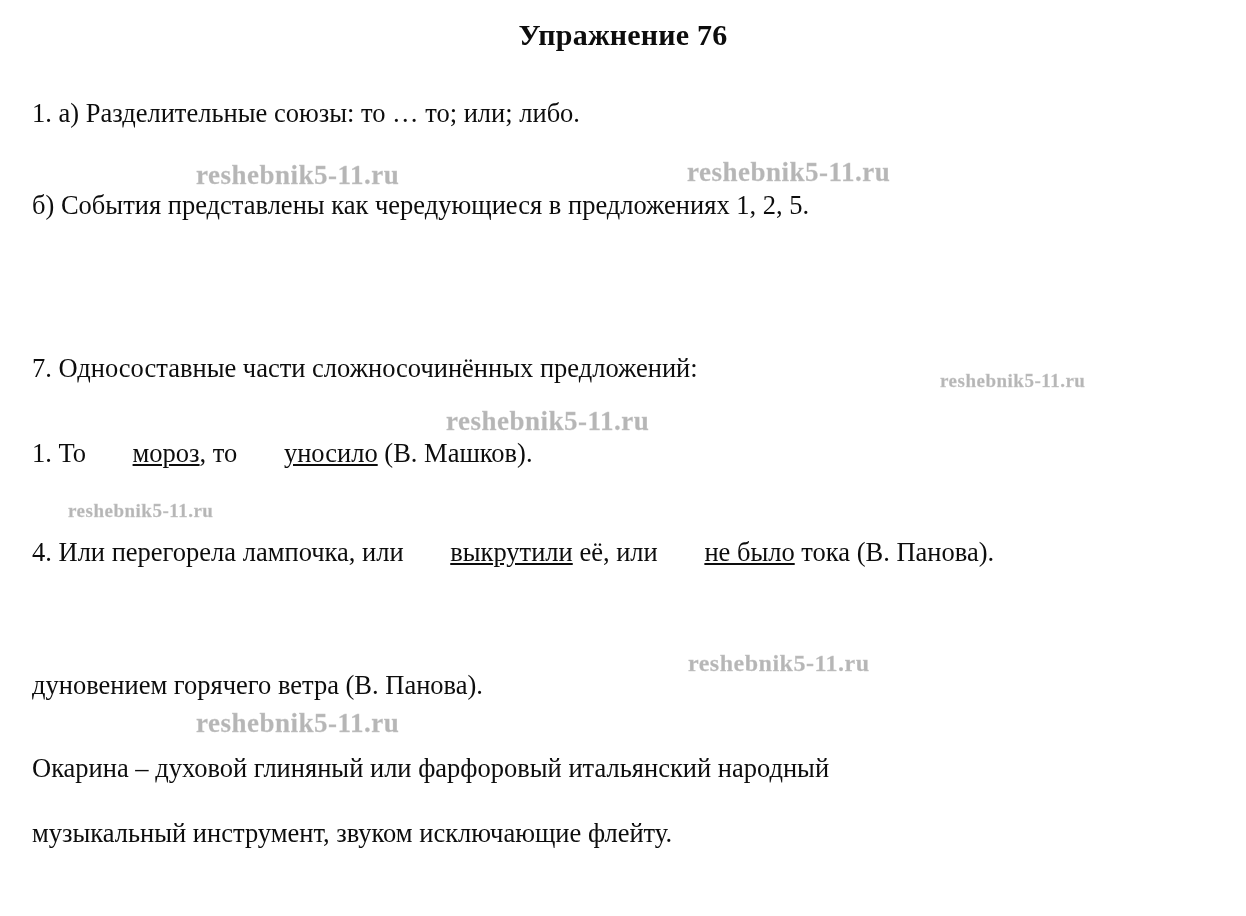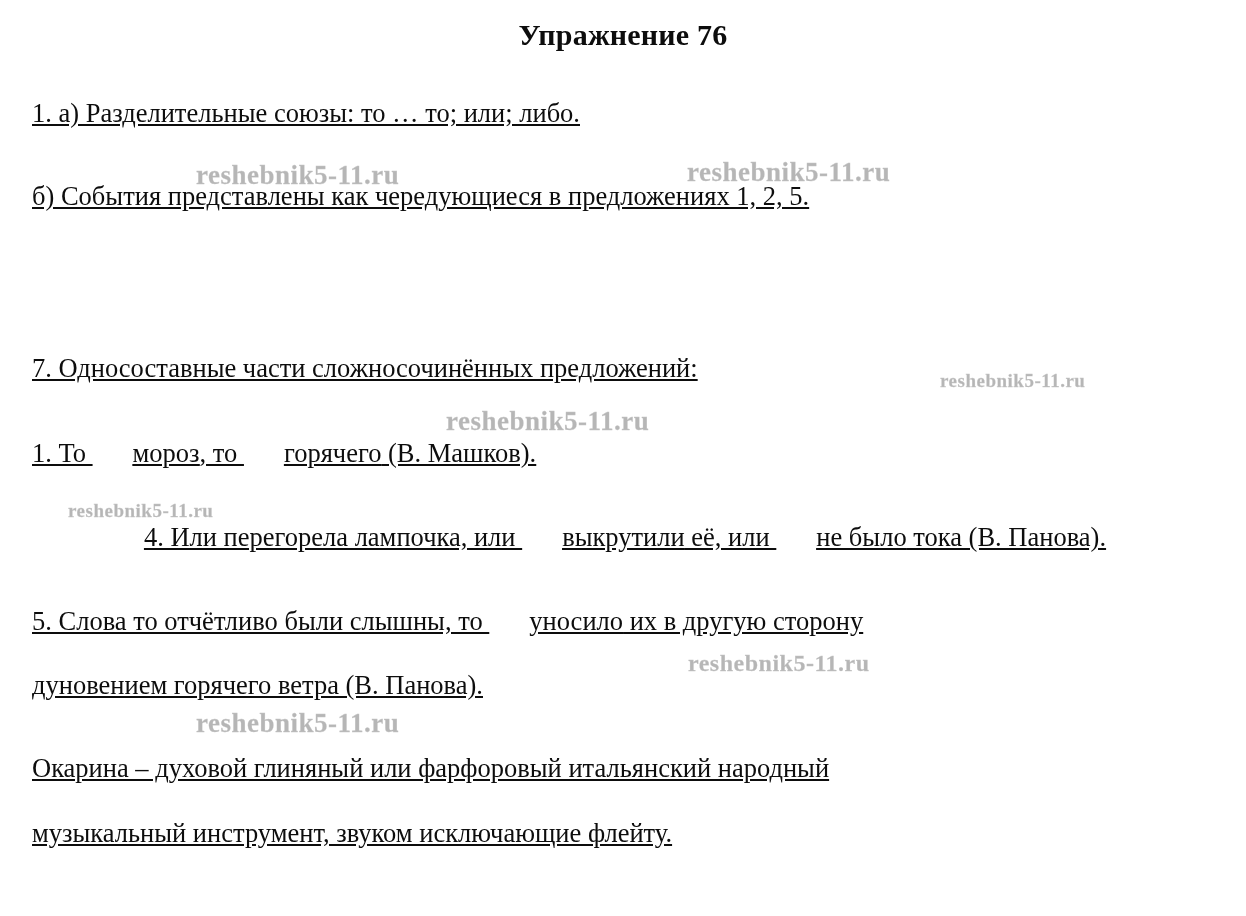--- a/index.html
+++ b/index.html
@@ -35,21 +35,20 @@
     letter-spacing: 0.2px;
   }
 
   .body-text {
     position: absolute;
     left: 32px;
     width: 1186px;
     font-size: 26.5px;
     line-height: 1.0;
     white-space: nowrap;
-    text-decoration: underline;
   }
 
   u.ul {
     text-decoration: underline;
     text-underline-offset: 2px;
     margin-left: 40px;
   }
 
   
   .wm {
@@ -66,26 +65,25 @@
   }
 </style>
 </head>
 <body>
 
 <div class="page">
 
   <div class="title">Упражнение 76</div>
 
   <div class="body-text" style="top:100px;">1. а) Разделительные союзы: то … то; или; либо.</div>
-  <div class="body-text" style="top:183px;">б) События представлены как чередующиеся в предложениях 1, 2, 5.</div>
+  <div class="body-text" style="top:192px;">б) События представлены как чередующиеся в предложениях 1, 2, 5.</div>
   <div class="body-text" style="top:355px;">7. Односоставные части сложносочинённых предложений:</div>
 
-  <div class="body-text" style="top:440px;">1. То <u class="ul">мороз</u>, то <u class="ul">горячего</u> (В. Машков).</div>
-  <div class="body-text" style="top:524px;text-align:center;">4. Или перегорела лампочка, или <u class="ul">выкрутили</u> её, или <u class="ul">не было</u> тока (В. Панова).</div>
-  <div class="body-text" style="top:608px;">5. Слова то отчётливо были слышны, то <u class="ul">уносило</u> их в другую сторону</div>
+  <div class="body-text" style="top:440px;">1. То <u class="ul">мороз</u>, то <u class="ul">уносило</u> (В. Машков).</div>
+  <div class="body-text" style="top:539px;">4. Или перегорела лампочка, или <u class="ul">выкрутили</u> её, или <u class="ul">не было</u> тока (В. Панова).</div>
   <div class="body-text" style="top:755px;">Окарина – духовой глиняный или фарфоровый итальянский народный</div>
 
   <div class="body-text" style="top:672px;">дуновением горячего ветра (В. Панова).</div>
   <div class="body-text" style="top:820px;">музыкальный инструмент, звуком исключающие флейту.</div>
 
   <div class="wm" style="left: 196px; top: 160px; font-size: 27px;">reshebnik5-11.ru</div>
   <div class="wm" style="left: 687px; top: 157px; font-size: 27px;">reshebnik5-11.ru</div>
   <div class="wm" style="left: 940px; top: 370px; font-size: 19px;">reshebnik5-11.ru</div>
   <div class="wm" style="left: 446px; top: 406px; font-size: 27px;">reshebnik5-11.ru</div>
   <div class="wm" style="left: 68px; top: 500px; font-size: 19px;">reshebnik5-11.ru</div>

